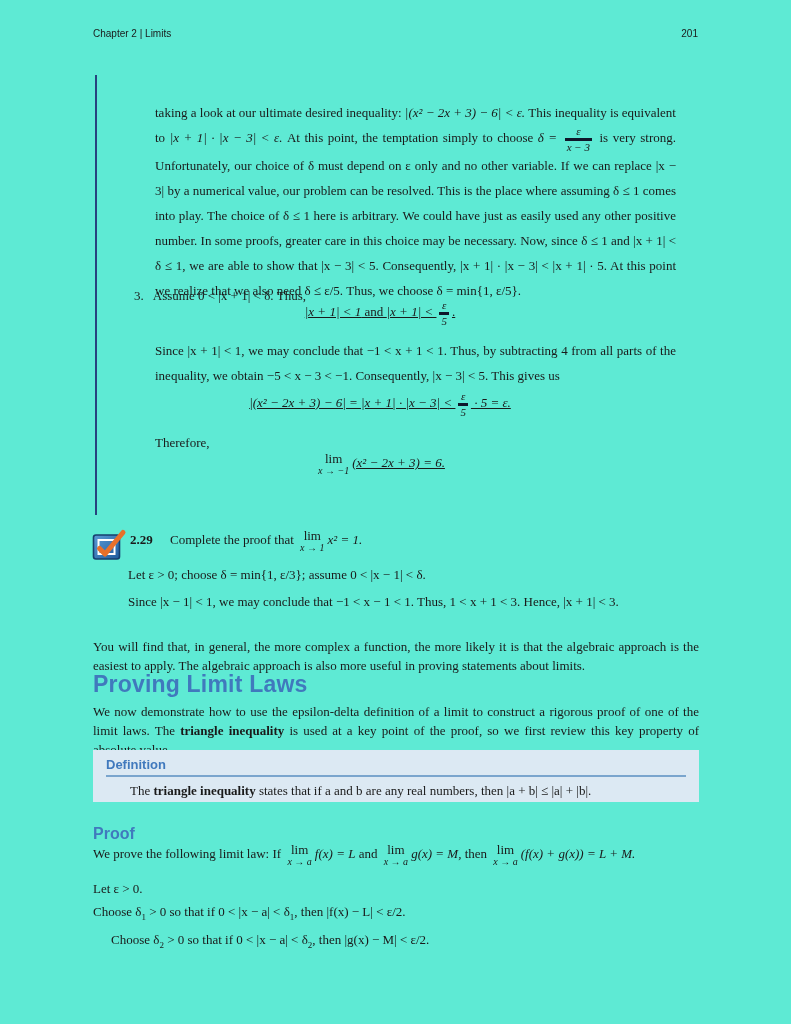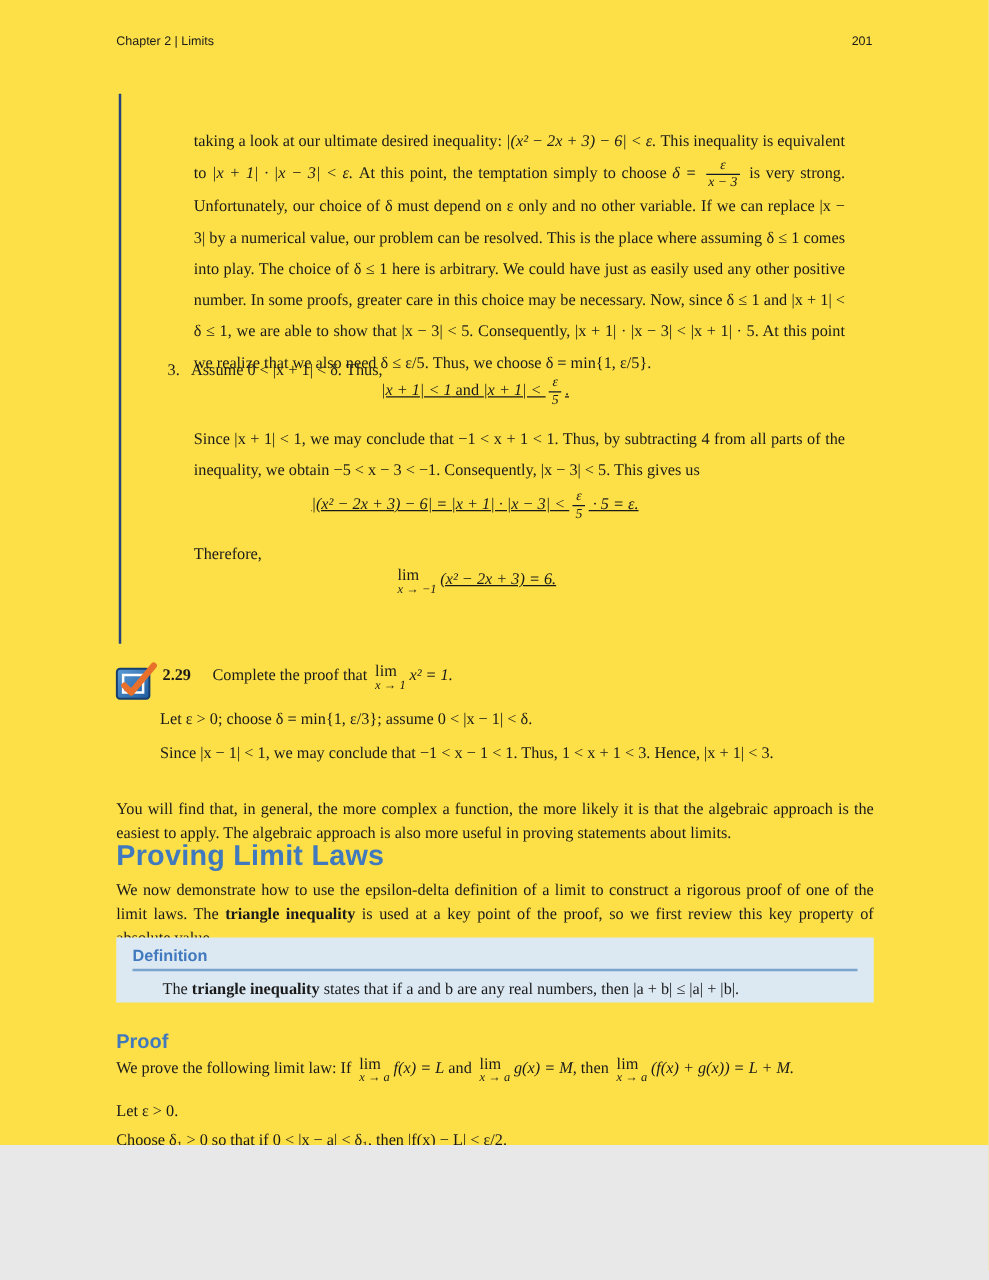--- a/index.html
+++ b/index.html
@@ -1,37 +1,37 @@
 <!DOCTYPE html>
 <html><head>
 <meta charset="utf-8">
 <style>
   * { margin:0; padding:0; box-sizing:border-box; }
   html,body { background:#e8e8e8; }
   .page {
-    position:relative; width:791px; height:916px; margin:0 auto;
-    background:#fde047; overflow:hidden;
+    position:relative; width:791px; height:1024px; margin:0 auto;
+    background:#5eead4; overflow:hidden;
     font-family:"Liberation Serif", serif; color:#1a1a1a;
   }
   .hdr {
     position:absolute; top:28px; left:93px; right:93px;
     display:flex; justify-content:space-between;
     font-family:"Liberation Sans", sans-serif; font-size:10px; color:#1a1a1a;
   }
   .vline { position:absolute; left:95px; top:75px; width:2px; height:440px; background:#27437e; }
   .blk { position:absolute; font-size:13px; line-height:25px; }
   .tight { line-height:19px; }
   .just { text-align:justify; }
   .eqline { left:77px; width:606px; text-align:center;text-decoration:underline; }
   .mi { font-style:italic; }
   .bold { font-weight:bold; }
   .frac { display:inline-block; vertical-align:middle; text-align:center; font-size:11px; line-height:1.15; margin:0 3px; }
-  .frac .den { display:block; border-top:1px solid #0f172a; padding:0 2px; }
+  .frac .den { display:block; border-top:3px solid #0f172a; padding:0 2px; }
   .frac .num { display:block; padding:0 2px; }
-  .lim { display:inline-block; text-align:left; vertical-align:-7px; line-height:1.05; margin:0 3px; }
+  .lim { display:inline-block; text-align:center; vertical-align:-7px; line-height:1.05; margin:0 3px; }
   .lim .limw { display:block; font-size:13px; }
   .lim .lims { display:block; font-size:10px; font-style:italic; }
   .secTitle {
     position:absolute; left:93px; font-family:"Liberation Sans", sans-serif;
     font-weight:bold; font-size:23px; color:#4079bd; letter-spacing:0.2px;
   }
   .defBox { position:absolute; left:93px; top:750px; width:606px; height:52px; background:#dce9f3; padding:7px 13px 0 13px; }
   .defTitle { font-family:"Liberation Sans", sans-serif; font-weight:bold; font-size:13px; color:#4079bd; }
   .defRule { border:none; border-top:2px solid #7aa5cd; margin:3px 0 6px 0; }
   .defBody { font-size:13px;margin-left:24px; }

